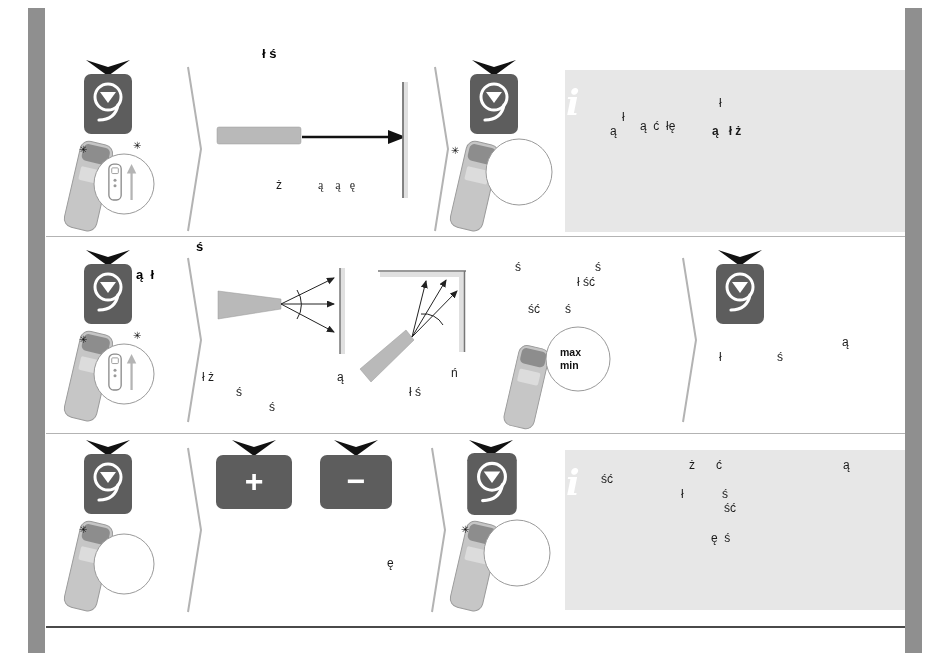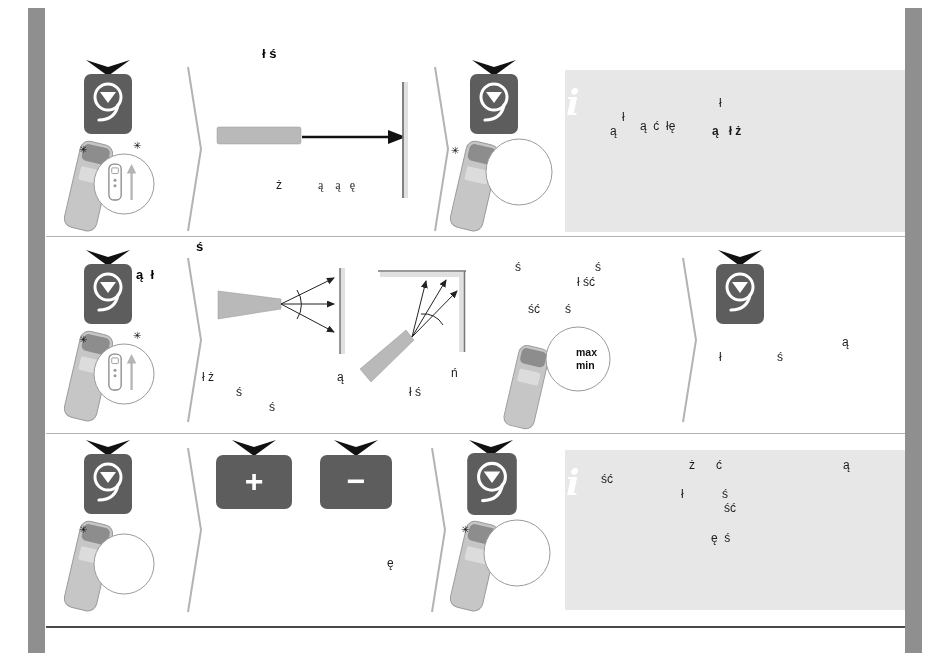--- a/index.html
+++ b/index.html
@@ -161,21 +161,21 @@
     <span class="frag" style="left:337px; top:371px;">ą</span>
     <span class="frag" style="left:236px; top:386px;">ś</span>
     <span class="frag" style="left:269px; top:401px;">ś</span>
     <span class="frag" style="left:451px; top:367px;">ń</span>
     <span class="frag" style="left:409px; top:386px;">ł ś</span>
     <span class="frag" style="left:515px; top:261px;">ś</span>
     <span class="frag" style="left:595px; top:261px;">ś</span>
     <span class="frag" style="left:577px; top:276px;">ł ść</span>
     <span class="frag" style="left:528px; top:303px;">ść</span>
     <span class="frag" style="left:565px; top:303px;">ś</span>
-    <div class="maxmin" style="left:560px; top:346px;margin-left:16px;">
+    <div class="maxmin" style="left:560px; top:346px;">
       <div>max</div>
       <div>min</div>
     </div>
     <span class="frag" style="left:842px; top:336px;">ą</span>
     <span class="frag" style="left:719px; top:351px;">ł</span>
     <span class="frag" style="left:777px; top:351px;">ś</span>
 
     <span class="star" style="left:79px; top:525px;">✳</span>
     <div class="keyglyph" style="left:216px; top:455px; width:76px; height:54px; line-height:52px;">+</div>
     <div class="keyglyph" style="left:320px; top:455px; width:72px; height:54px; line-height:52px;">−</div>

